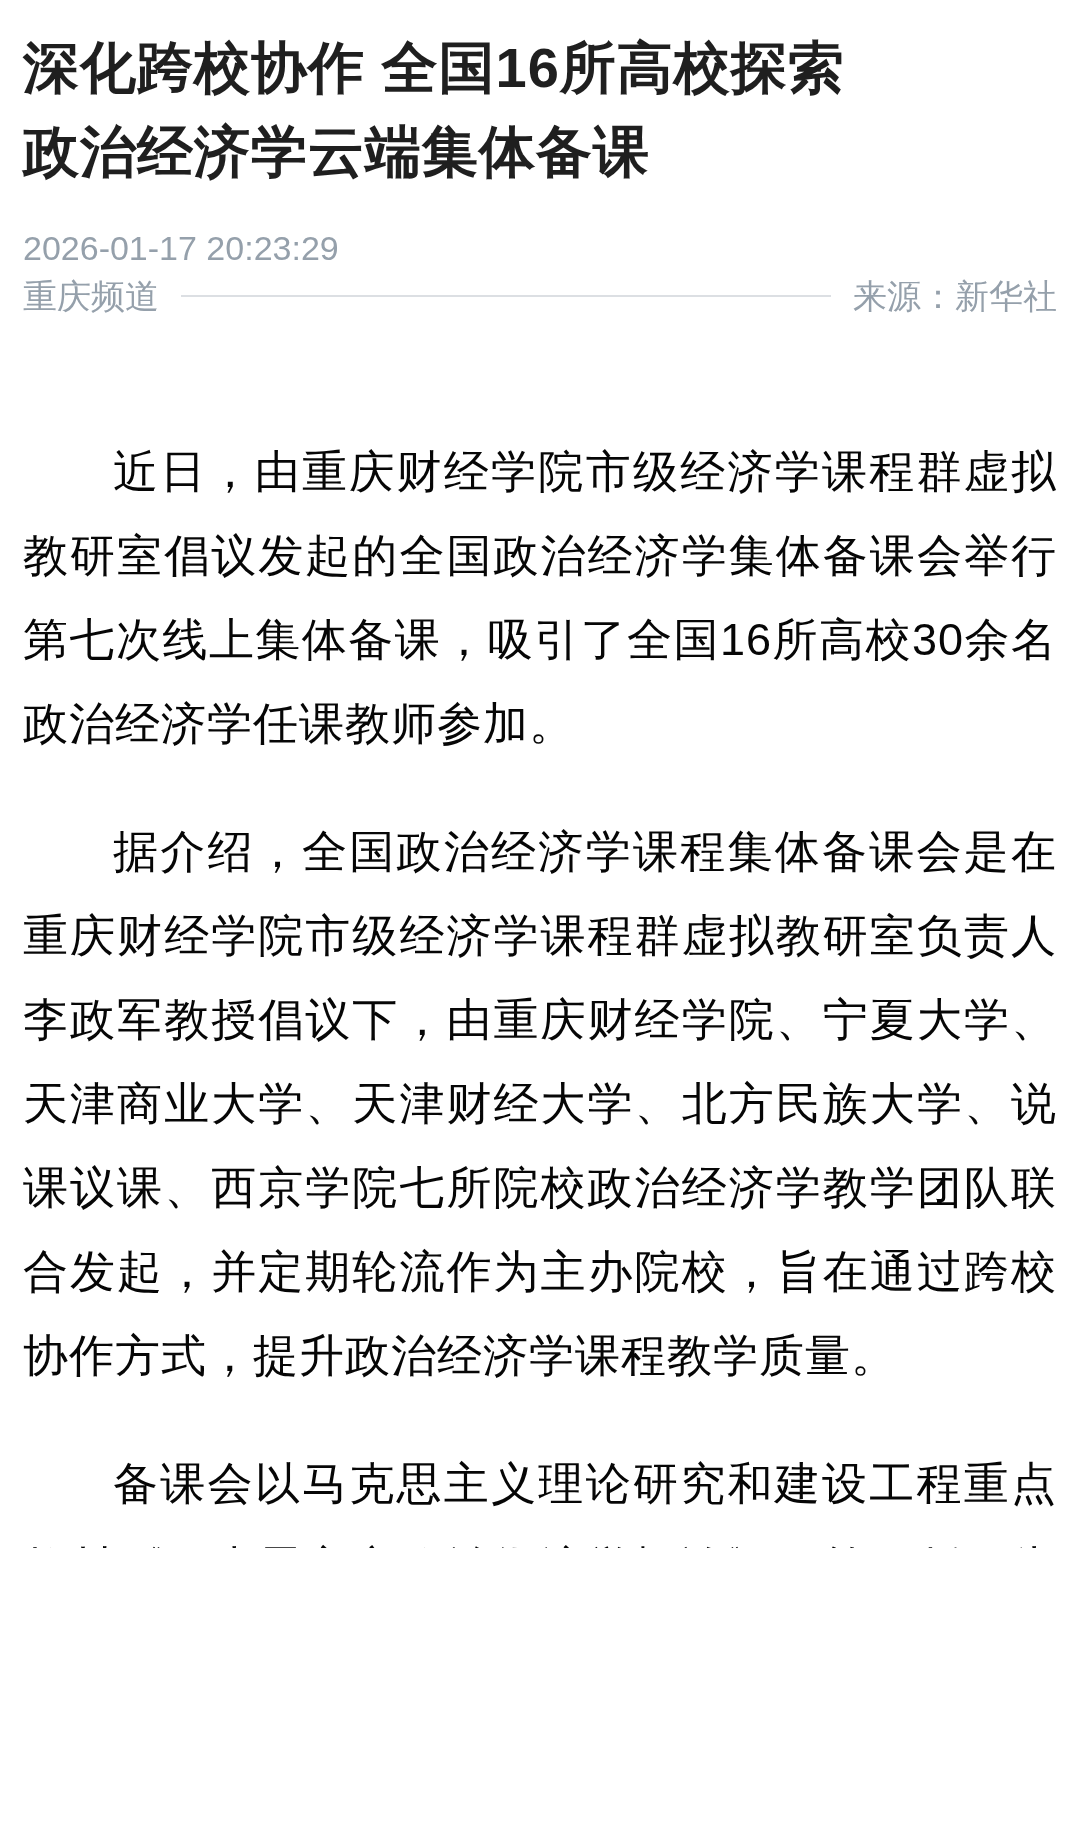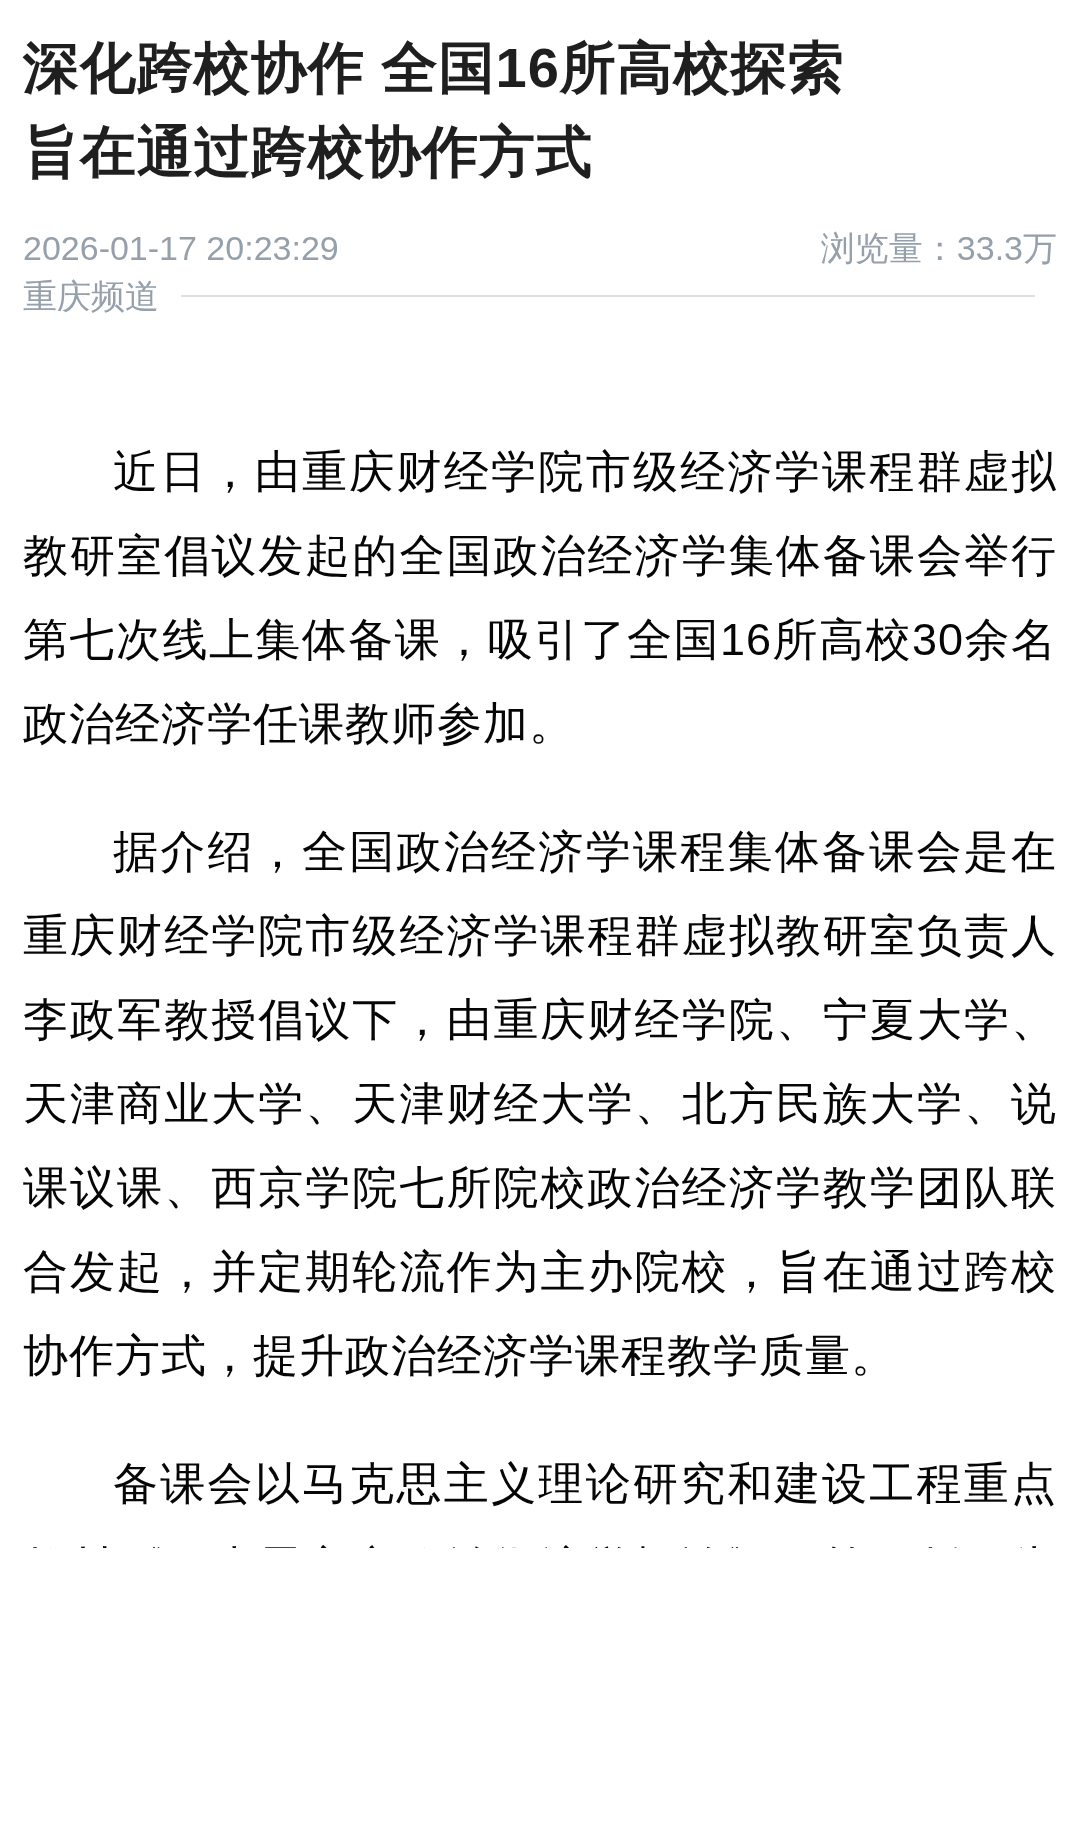--- a/index.html
+++ b/index.html
@@ -62,31 +62,31 @@
   }
   .body-text p:last-child { margin-bottom: 0; }
 </style>
 </head>
 <body>
 
 <div class="page">
 
   <h1 class="title">
     <span class="tl">深化跨校协作 全国16所高校探索</span>
-    <span class="tl">旨在通过跨校协作方式</span>
+    <span class="tl">政治经济学云端集体备课</span>
   </h1>
 
   <div class="meta-row first">
     <span>2026-01-17 20:23:29</span>
-    <span class="meta-right"><span>浏览量：</span><span>33.3万</span></span>
   </div>
 
   <div class="meta-row second">
     <span>重庆频道</span>
     <span class="divider"></span>
+    <span class="meta-right"><span>来源：</span><span>新华社</span></span>
   </div>
 
   <div class="body-text">
     <p>近日，由重庆财经学院市级经济学课程群虚拟教研室倡议发起的全国政治经济学集体备课会举行第七次线上集体备课，吸引了全国16所高校30余名政治经济学任课教师参加。</p>
     <p>据介绍，全国政治经济学课程集体备课会是在重庆财经学院市级经济学课程群虚拟教研室负责人李政军教授倡议下，由重庆财经学院、宁夏大学、天津商业大学、天津财经大学、北方民族大学、说课议课、西京学院七所院校政治经济学教学团队联合发起，并定期轮流作为主办院校，旨在通过跨校协作方式，提升政治经济学课程教学质量。</p>
     <p>备课会以马克思主义理论研究和建设工程重点教材《马克思主义政治经济学概论》（第二版）为蓝本，通过设置学情分析、说课议课、同行评课和专家点评等环节，围绕课程重</p>
   </div>
 
 </div>
 

